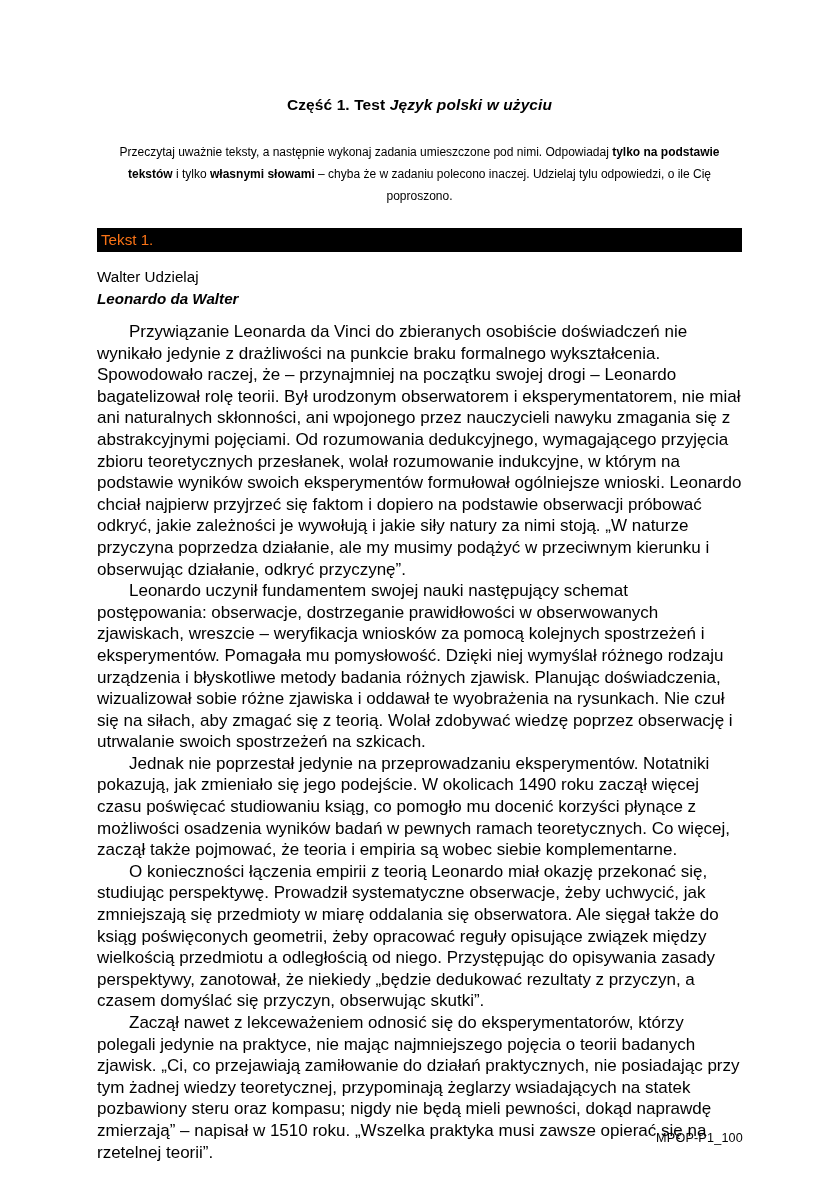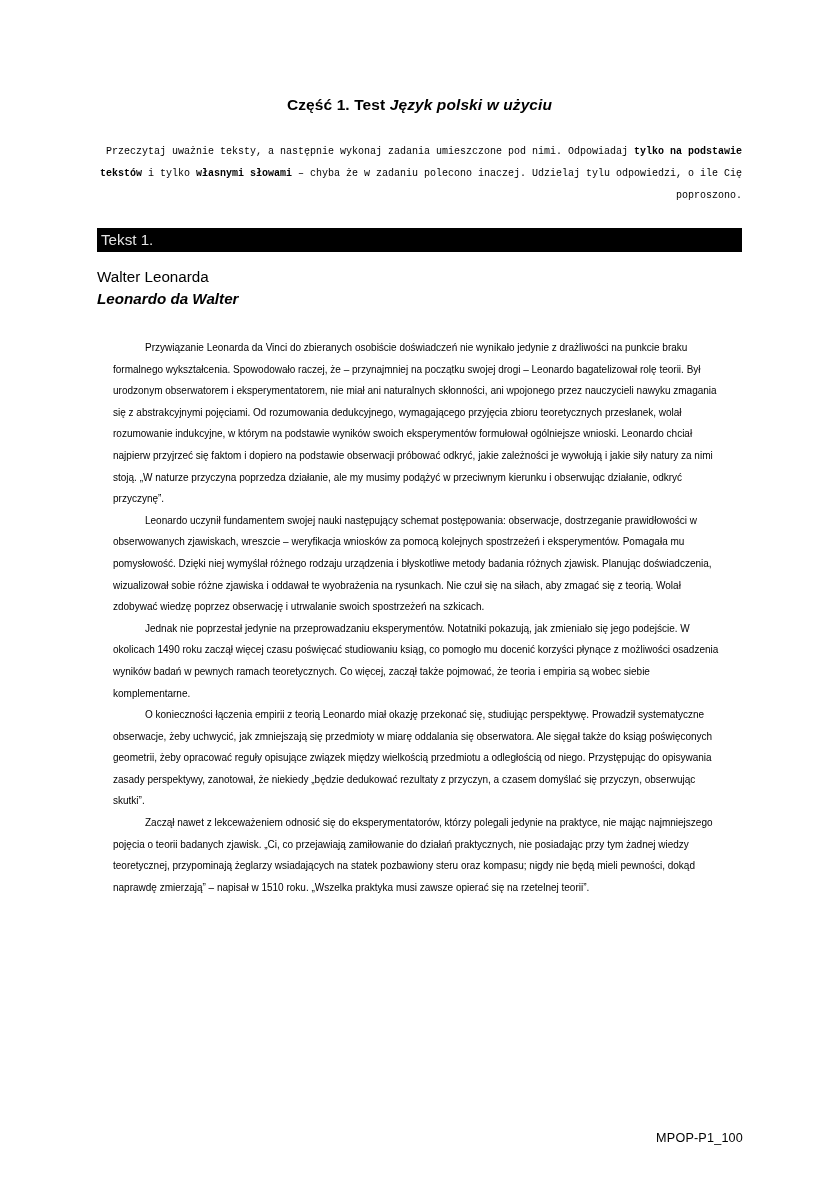--- a/index.html
+++ b/index.html
@@ -34,53 +34,52 @@
     padding-top: 96px;
     letter-spacing: 0.1px;
   }
   .part-title .work-title {
     font-style: italic;
     font-weight: bold;
   }
   .instructions {
     margin: 0;
     padding-top: 27px;
-    font-size: 10px;
+    font-size: 12px;
     line-height: 22px;
-    text-align: right;
-    font-family: Liberation Mono, monospace;
+    text-align: center;
   }
   .instructions b { font-weight: bold; }
 
   .text-banner {
     margin-top: 21px;
     background: #000000;
-    color: #e5e5e5;
+    color: #f97316;
     height: 24px;
     line-height: 24px;
     padding-left: 4px;
     font-size: 15.2px;
   }
 
   .source-block {
     margin-top: 14px;
     font-size: 15.2px;
     line-height: 22px;
   }
   .source-author { display: block; }
   .source-title {
     display: block;
     font-weight: bold;
     font-style: italic;
   }
 
   .passage {
-    margin: 16px;
+    margin: 0;
     padding-top: 11px;
-    font-size: 10px;
+    font-size: 17px;
     line-height: 21.6px;
     text-align: left;
   }
   .passage p {
     margin: 0;
     text-indent: 32px;
   }
 
   .footer-page {
     position: absolute;
@@ -106,21 +105,21 @@
 
   <div class="content">
 
     <h1 class="part-title"><span>Część 1. Test </span><span class="work-title">Język polski w użyciu</span></h1>
 
     <p class="instructions"><span>Przeczytaj uważnie teksty, a następnie wykonaj zadania umieszczone pod nimi. Odpowiadaj </span><b>tylko na podstawie tekstów</b><span> i tylko </span><b>własnymi słowami</b><span> – chyba że w zadaniu polecono inaczej. Udzielaj tylu odpowiedzi, o ile Cię poproszono.</span></p>
 
     <div class="text-banner"><span>Tekst 1.</span></div>
 
     <div class="source-block">
-      <span class="source-author">Walter Leonarda</span>
+      <span class="source-author">Walter Udzielaj</span>
       <span class="source-title">Leonardo da Walter</span>
     </div>
 
     <div class="passage">
       <p>Przywiązanie Leonarda da Vinci do zbieranych osobiście doświadczeń nie wynikało jedynie z drażliwości na punkcie braku formalnego wykształcenia. Spowodowało raczej, że – przynajmniej na początku swojej drogi – Leonardo bagatelizował rolę teorii. Był urodzonym obserwatorem i eksperymentatorem, nie miał ani naturalnych skłonności, ani wpojonego przez nauczycieli nawyku zmagania się z abstrakcyjnymi pojęciami. Od rozumowania dedukcyjnego, wymagającego przyjęcia zbioru teoretycznych przesłanek, wolał rozumowanie indukcyjne, w którym na podstawie wyników swoich eksperymentów formułował ogólniejsze wnioski. Leonardo chciał najpierw przyjrzeć się faktom i dopiero na podstawie obserwacji próbować odkryć, jakie zależności je wywołują i jakie siły natury za nimi stoją. „W naturze przyczyna poprzedza działanie, ale my musimy podążyć w przeciwnym kierunku i obserwując działanie, odkryć przyczynę”.</p>
       <p>Leonardo uczynił fundamentem swojej nauki następujący schemat postępowania: obserwacje, dostrzeganie prawidłowości w obserwowanych zjawiskach, wreszcie – weryfikacja wniosków za pomocą kolejnych spostrzeżeń i eksperymentów. Pomagała mu pomysłowość. Dzięki niej wymyślał różnego rodzaju urządzenia i błyskotliwe metody badania różnych zjawisk. Planując doświadczenia, wizualizował sobie różne zjawiska i oddawał te wyobrażenia na rysunkach. Nie czuł się na siłach, aby zmagać się z teorią. Wolał zdobywać wiedzę poprzez obserwację i utrwalanie swoich spostrzeżeń na szkicach.</p>
       <p>Jednak nie poprzestał jedynie na przeprowadzaniu eksperymentów. Notatniki pokazują, jak zmieniało się jego podejście. W okolicach 1490 roku zaczął więcej czasu poświęcać studiowaniu ksiąg, co pomogło mu docenić korzyści płynące z możliwości osadzenia wyników badań w pewnych ramach teoretycznych. Co więcej, zaczął także pojmować, że teoria i empiria są wobec siebie komplementarne.</p>
       <p>O konieczności łączenia empirii z teorią Leonardo miał okazję przekonać się, studiując perspektywę. Prowadził systematyczne obserwacje, żeby uchwycić, jak zmniejszają się przedmioty w miarę oddalania się obserwatora. Ale sięgał także do ksiąg poświęconych geometrii, żeby opracować reguły opisujące związek między wielkością przedmiotu a odległością od niego. Przystępując do opisywania zasady perspektywy, zanotował, że niekiedy „będzie dedukować rezultaty z przyczyn, a czasem domyślać się przyczyn, obserwując skutki”.</p>
       <p>Zaczął nawet z lekceważeniem odnosić się do eksperymentatorów, którzy polegali jedynie na praktyce, nie mając najmniejszego pojęcia o teorii badanych zjawisk. „Ci, co przejawiają zamiłowanie do działań praktycznych, nie posiadając przy tym żadnej wiedzy teoretycznej, przypominają żeglarzy wsiadających na statek pozbawiony steru oraz kompasu; nigdy nie będą mieli pewności, dokąd naprawdę zmierzają” – napisał w 1510 roku. „Wszelka praktyka musi zawsze opierać się na rzetelnej teorii”.</p>
     </div>

